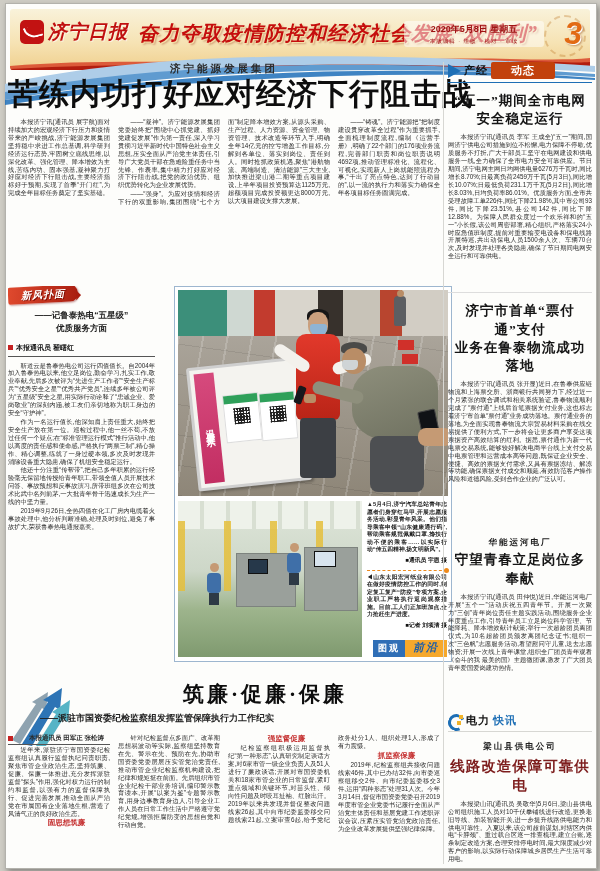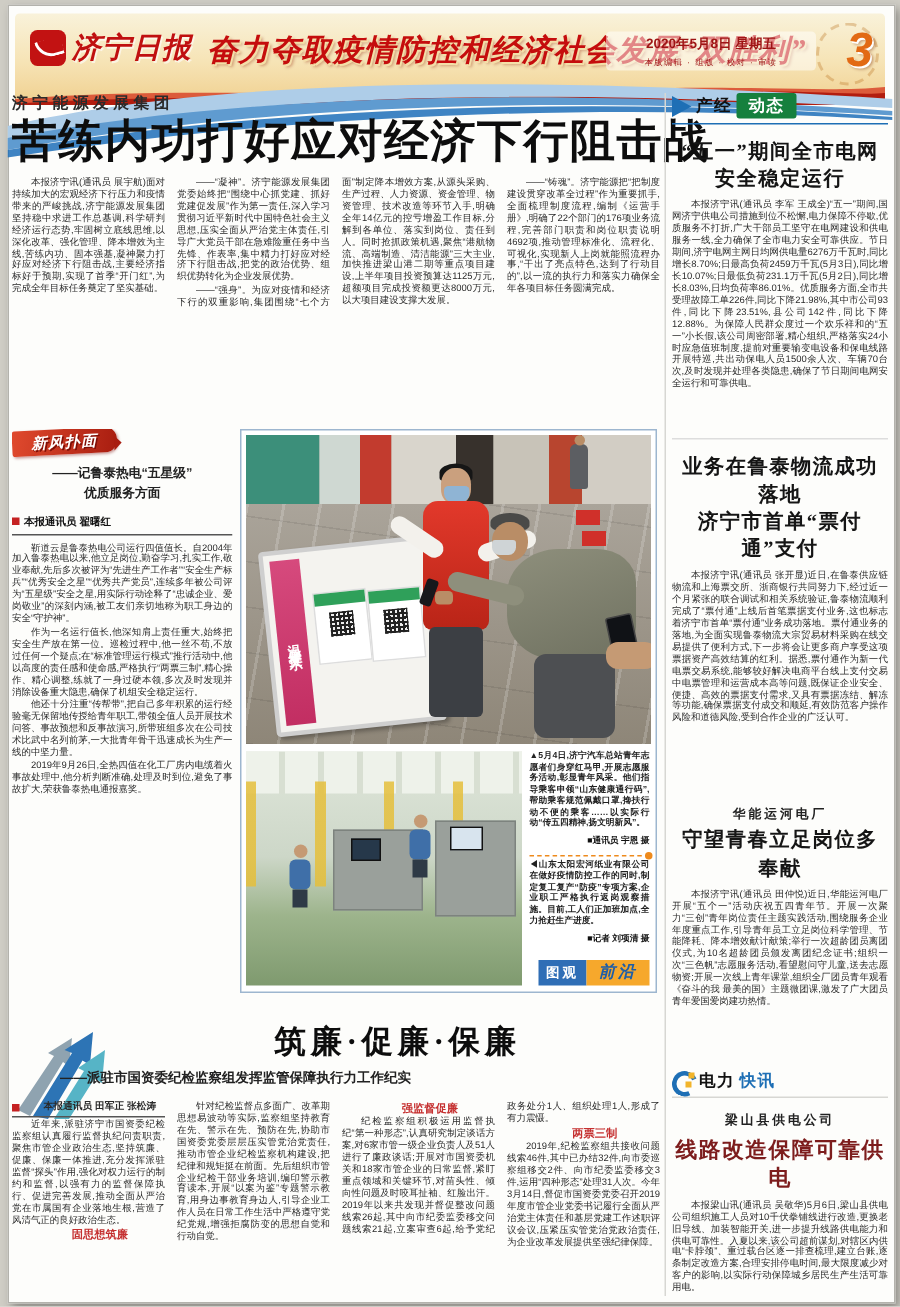--- a/index.html
+++ b/index.html
@@ -14,38 +14,38 @@
   .mast-name{font-family:"Liberation Serif",serif;font-weight:bold;font-style:italic;font-size:19px;color:#c01010;text-shadow:1px 1px 0 rgba(255,255,255,.6);letter-spacing:1px;}
   .slogan{position:absolute;left:128px;right:170px;top:11px;text-align:center;font-family:"Liberation Serif",serif;font-weight:900;font-style:italic;font-size:20px;color:#c50d0d;letter-spacing:1px;text-shadow:1px 1px 0 #f3dfa8,2px 2px 2px rgba(140,30,0,.35);white-space:nowrap;}
   .datechip{position:absolute;right:46px;top:12px;width:132px;background:rgba(255,255,255,.5);border-radius:3px;padding:2px 4px;text-align:center;}
   .date-l1{font-size:9px;font-weight:bold;color:#9e1414;}
   .date-l2{font-size:5.5px;color:#9e1414;margin-top:2px;letter-spacing:1px;}
   .pagenum{position:absolute;right:8px;top:6px;font-size:32px;font-weight:900;font-style:italic;color:#e26a14;text-shadow:1px 1px 0 #fff,2px 2px 2px rgba(120,40,0,.4);}
   .pagenum-ring{position:absolute;right:4px;top:6px;width:38px;height:38px;border:2px dashed rgba(190,120,40,.35);border-radius:50%;}
   
   .swoosh{position:absolute;left:5px;top:50px;width:590px;height:60px;}
   
-  .kicker{position:absolute;left:8px;top:62px;width:432px;text-align:left;font-size:10.5px;font-weight:bold;color:#2b2b2b;letter-spacing:3px;}
+  .kicker{position:absolute;left:8px;top:62px;width:432px;text-align:center;font-size:10.5px;font-weight:bold;color:#2b2b2b;letter-spacing:3px;}
   .headline{position:absolute;left:8px;top:74px;width:432px;text-align:center;font-size:30px;font-weight:900;color:#0d0d0d;letter-spacing:1px;font-family:"Liberation Sans",sans-serif;white-space:nowrap;}
   
   .tiny{font-size:6.3px;line-height:1.26;color:#2a2a2a;text-align:justify;}
   .tiny p{margin:0 0 1px 0;text-indent:2em;}
   .mainbody{position:absolute;left:8px;top:118px;width:432px;height:164px;column-count:4;column-gap:8px;overflow:hidden;}
   
   .feature{position:absolute;left:8px;top:286px;width:147px;height:376px;overflow:hidden;}
   .ribbon{position:relative;width:70px;height:17px;background:linear-gradient(100deg,#e04a2e,#a81d10);border-radius:2px 8px 8px 2px;transform:rotate(-3deg);box-shadow:1px 1px 2px rgba(120,0,0,.4);display:flex;align-items:center;justify-content:center;}
   .ribbon span{color:#fff;font-weight:900;font-style:italic;font-size:10px;letter-spacing:1px;text-shadow:1px 1px 0 #7c0e06;}
   .ribbon:after{content:"";position:absolute;right:-8px;top:6px;border:5px solid transparent;border-left-color:#a81d10;}
   .f-title{margin-top:12px;text-align:center;font-family:"Liberation Serif",serif;font-weight:bold;font-size:16px;color:#111;letter-spacing:2px;}
   .f-sub{margin-top:6px;text-align:center;font-size:8.5px;font-weight:bold;color:#222;line-height:1.5;}
   .f-byline{margin-top:8px;font-size:7px;font-weight:bold;color:#111;border-bottom:1px solid #555;padding-bottom:3px;display:flex;align-items:center;gap:3px;}
   .redsq{width:5px;height:5px;background:#c52222;flex:0 0 auto;}
   .f-body{margin-top:5px;height:258px;overflow:hidden;}
   
-  .photobox{position:absolute;left:160px;top:286px;width:278px;height:376px;border:1px solid #9db6cf;background:#fff;padding:3px;box-sizing:border-box;}
+  .photobox{position:absolute;left:174px;top:286px;width:278px;height:376px;border:1px solid #9db6cf;background:#fff;padding:3px;box-sizing:border-box;}
   .bigphoto{position:relative;width:270px;height:206px;background:linear-gradient(180deg,#b5b0a7 0%,#a49e94 60%,#968e83 100%);overflow:hidden;}
   .storefront{position:absolute;left:0;top:0;width:100%;height:46px;display:flex;}
   .storefront div{height:100%;}
   .pavement{position:absolute;left:0;top:46px;width:100%;height:160px;background:repeating-linear-gradient(100deg,rgba(255,255,255,.18) 0 2px,rgba(0,0,0,0) 2px 24px),repeating-linear-gradient(8deg,rgba(0,0,0,.08) 0 1px,rgba(0,0,0,0) 1px 30px),linear-gradient(180deg,#aaa49a,#8e8678);}
   .signboard{position:absolute;left:14px;top:72px;width:108px;height:118px;background:#f4f3ef;border:3px solid #cfcfcf;border-radius:3px;transform:rotate(-6deg);box-shadow:2px 2px 3px rgba(0,0,0,.3);}
   .sign-strip{position:absolute;left:4px;top:4px;bottom:4px;width:20px;background:linear-gradient(180deg,#d64a7d,#c22e62);display:flex;align-items:center;justify-content:center;}
   .sign-strip span{writing-mode:vertical-rl;color:#fff;font-weight:bold;font-size:9px;letter-spacing:3px;}
   .poster{position:absolute;width:34px;height:46px;background:#fff;border:1px solid #ddd;}
   .poster .ph{height:8px;background:#2fa05a;}
   .poster .qr{width:16px;height:16px;margin:5px auto 0;background:repeating-linear-gradient(0deg,#222 0 1.5px,transparent 1.5px 3px),repeating-linear-gradient(90deg,#222 0 1.5px,#eee 1.5px 3px);}
@@ -100,21 +100,21 @@
   .b-sub{position:absolute;left:40px;top:712px;width:400px;text-align:left;font-size:9px;font-weight:bold;color:#222;}
   .b-cols{position:absolute;left:8px;top:734px;width:432px;height:128px;column-count:4;column-gap:8px;overflow:hidden;}
   .b-byline{font-size:6.5px;font-weight:bold;border-bottom:1px solid #555;padding-bottom:2px;margin-bottom:2px;display:flex;align-items:center;gap:3px;text-indent:0;}
   .subhead{text-align:center;color:#c53030;font-weight:bold;font-size:7.5px;margin:3px 0;text-indent:0;}
   
   .rightcol{position:absolute;left:448px;top:62px;width:144px;height:803px;overflow:hidden;}
   .vrule{position:absolute;left:443px;top:62px;width:1px;height:802px;background:#d7d7d3;}
   .secheader{display:flex;align-items:center;gap:3px;border-bottom:1.5px solid #1e6fb5;padding-bottom:3px;}
   .tri{width:0;height:0;border-left:13px solid #1e6fb5;border-top:7px solid transparent;border-bottom:7px solid transparent;}
   .sec-a{font-size:11px;font-weight:900;color:#111;letter-spacing:1px;}
-  .sec-b{font-size:11px;font-weight:900;color:#fff;background:#15803d;padding:1px 8px;border-radius:2px;letter-spacing:1px;}
+  .sec-b{font-size:11px;font-weight:900;color:#fff;background:#c2410c;padding:1px 20px;border-radius:2px;letter-spacing:1px;}
   .r-title{margin-top:9px;text-align:center;font-family:"Liberation Serif",serif;font-weight:900;font-size:13.5px;color:#151515;line-height:1.35;letter-spacing:1px;}
   .r-body{margin-top:5px;}
   .r-div{border-top:1px solid #ddd;margin:7px 0 0;}
   .r-kicker{margin-top:9px;text-align:center;font-size:8.5px;font-weight:bold;color:#222;letter-spacing:2px;}
   .power-logo{position:relative;width:15px;height:15px;flex:0 0 auto;}
   .power-logo i{position:absolute;left:0;top:1px;width:11px;height:11px;border:3px solid #1e6fb5;border-right-color:transparent;border-radius:50%;transform:rotate(20deg);}
   .power-logo b{position:absolute;width:4px;height:4px;background:#f2b42a;}
   .power-logo b.d1{right:0;top:2px;} .power-logo b.d2{right:2px;top:8px;}
   .sec2head{display:flex;align-items:center;gap:3px;margin-top:12px;border-bottom:1.5px solid #d7d7d3;padding-bottom:3px;}
   .sec2-a{font-size:11px;font-weight:900;color:#111;letter-spacing:1px;}
@@ -278,21 +278,21 @@
   <div class="b-cols tiny">
     <p class="b-byline">
         <span class="redsq"></span>
         <span>本报通讯员 田军正 张松涛</span>
       </p>
     <p>近年来,派驻济宁市国资委纪检监察组认真履行监督执纪问责职责,聚焦市管企业政治生态,坚持筑廉、促廉、保廉一体推进,充分发挥派驻监督“探头”作用,强化对权力运行的制约和监督,以强有力的监督保障执行、促进完善发展,推动全面从严治党在市属国有企业落地生根,营造了风清气正的良好政治生态。</p>
     <p class="subhead">固思想筑廉</p>
     <p>针对纪检监督点多面广、改革期思想易波动等实际,监察组坚持教育在先、警示在先、预防在先,协助市国资委党委层层压实管党治党责任,推动市管企业纪检监察机构建设,把纪律和规矩挺在前面。先后组织市管企业纪检干部业务培训,编印警示教育读本,开展“以案为鉴”专题警示教育,用身边事教育身边人,引导企业工作人员在日常工作生活中严格遵守党纪党规,增强拒腐防变的思想自觉和行动自觉。</p>
     <p class="subhead">强监督促廉</p>
     <p>纪检监察组积极运用监督执纪“第一种形态”,认真研究制定谈话方案,对6家市管一级企业负责人及51人进行了廉政谈话;开展对市国资委机关和18家市管企业的日常监督,紧盯重点领域和关键环节,对苗头性、倾向性问题及时咬耳扯袖、红脸出汗。2019年以来共发现并督促整改问题线索26起,其中向市纪委监委移交问题线索21起,立案审查6起,给予党纪政务处分1人、组织处理1人,形成了有力震慑。</p>
-    <p class="subhead">两票三制</p>
+    <p class="subhead">抓监察保廉</p>
     <p>2019年,纪检监察组共接收问题线索46件,其中已办结32件,向市委巡察组移交2件、向市纪委监委移交3件,运用“四种形态”处理31人次。今年3月14日,督促市国资委党委召开2019年度市管企业党委书记履行全面从严治党主体责任和基层党建工作述职评议会议,压紧压实管党治党政治责任,为企业改革发展提供坚强纪律保障。</p>
   </div>
 
   <div class="vrule"></div>
   <div class="rightcol">
     <div class="secheader">
       <span class="tri"></span>
       <span class="sec-a">产经</span>
       <span class="sec-b">动态</span>
     </div>
@@ -300,22 +300,22 @@
     <div class="r-title">
       <div>“五一”期间全市电网</div>
       <div>安全稳定运行</div>
     </div>
     <div class="r-body tiny" style="height:152px;overflow:hidden;">
       <p>本报济宁讯(通讯员 李军 王成全)“五一”期间,国网济宁供电公司措施到位不松懈,电力保障不停歇,优质服务不打折,广大干部员工坚守在电网建设和供电服务一线,全力确保了全市电力安全可靠供应。节日期间,济宁电网主网日均网供电量6276万千瓦时,同比增长8.70%;日最高负荷2459万千瓦(5月3日),同比增长10.07%;日最低负荷231.1万千瓦(5月2日),同比增长8.03%,日均负荷率86.01%。优质服务方面,全市共受理故障工单226件,同比下降21.98%,其中市公司93件,同比下降23.51%,县公司142件,同比下降12.88%。为保障人民群众度过一个欢乐祥和的“五一”小长假,该公司周密部署,精心组织,严格落实24小时应急值班制度,提前对重要输变电设备和保电线路开展特巡,共出动保电人员1500余人次、车辆70台次,及时发现并处理各类隐患,确保了节日期间电网安全运行和可靠供电。</p>
     </div>
 
     <div class="r-div"></div>
     <div class="r-title">
+      <div>济宁市首单“票付通”支付</div>
       <div>业务在鲁泰物流成功落地</div>
-      <div>济宁市首单“票付通”支付</div>
     </div>
     <div class="r-body tiny" style="height:148px;overflow:hidden;">
       <p>本报济宁讯(通讯员 张开显)近日,在鲁泰供应链物流和上海票交所、浙商银行共同努力下,经过近一个月紧张的联合调试和相关系统验证,鲁泰物流顺利完成了“票付通”上线后首笔票据支付业务,这也标志着济宁市首单“票付通”业务成功落地。票付通业务的落地,为全面实现鲁泰物流大宗贸易材料采购在线交易提供了便利方式,下一步将会让更多商户享受这项票据资产高效结算的红利。据悉,票付通作为新一代电票交易系统,能够较好解决电商平台线上支付交易中电票管理和运营成本高等问题,既保证企业安全、便捷、高效的票据支付需求,又具有票据冻结、解冻等功能,确保票据支付成交和顺延,有效防范客户操作风险和道德风险,受到合作企业的广泛认可。</p>
     </div>
 
     <div class="r-kicker">华能运河电厂</div>
     <div class="r-title" style="margin-top:2px;">守望青春立足岗位多奉献</div>
     <div class="r-body tiny" style="height:108px;overflow:hidden;">
       <p>本报济宁讯(通讯员 田仲悦)近日,华能运河电厂开展“五个一”活动庆祝五四青年节。开展一次聚力“三创”青年岗位责任主题实践活动,围绕服务企业年度重点工作,引导青年员工立足岗位科学管理、节能降耗、降本增效献计献策;举行一次超龄团员离团仪式,为10名超龄团员颁发离团纪念证书;组织一次“三色帆”志愿服务活动,看望慰问守儿童,送去志愿物资;开展一次线上青年课堂,组织全厂团员青年观看《奋斗的我 最美的国》主题微团课,激发了广大团员青年爱国爱岗建功热情。</p>
     </div>

